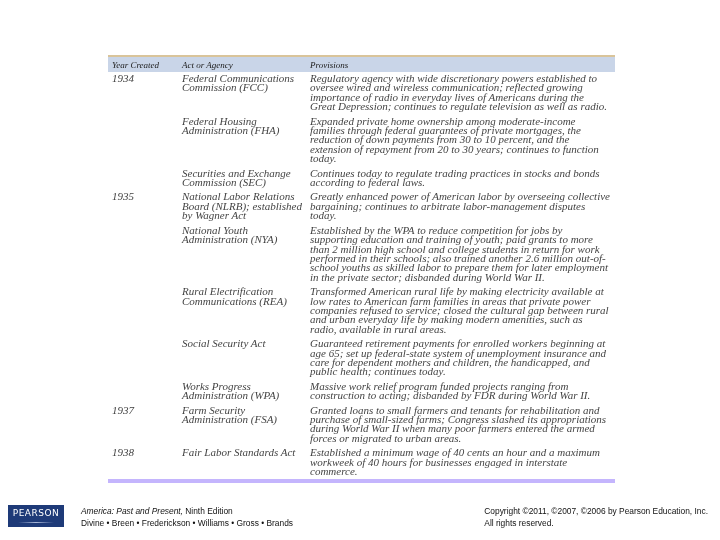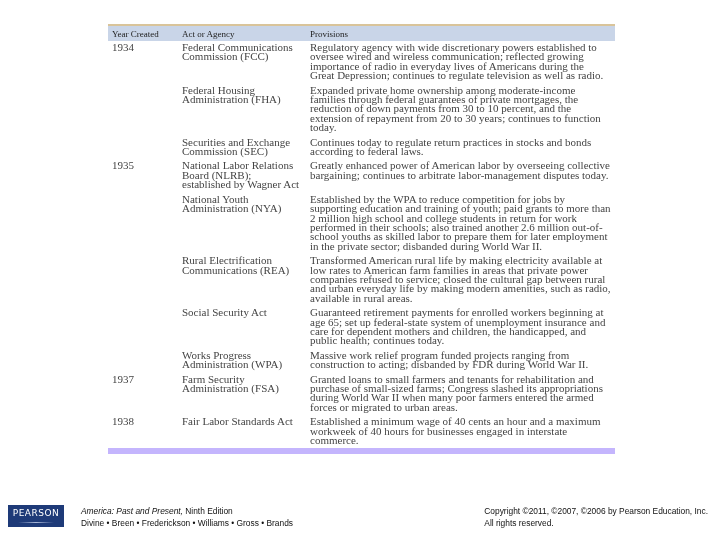--- a/index.html
+++ b/index.html
@@ -1,22 +1,22 @@
 <!DOCTYPE html>
 <html><head>
   <meta charset="utf-8">
   <style>
     html, body { margin: 0; padding: 0; }
     body {
       width: 720px; height: 540px; background: #ffffff; position: relative; overflow: hidden;
       font-family: "Liberation Serif", "DejaVu Serif", serif; color: #3a3a3a;
     }
     .table-wrap {
-      position: absolute; left: 108px; top: 24px; width: 507px;
-      border-top: 2px solid #d9c49a; border-bottom: 6px solid #c4b5fd;
+      position: absolute; left: 108px; top: 55px; width: 507px;
+      border-top: 2px solid #d9c49a; border-bottom: 4px solid #c4b5fd; font-style: italic;
     }
     table { border-collapse: collapse; width: 100%; table-layout: fixed; }
     thead th {
       background: #c9d5e8; font-weight: normal; text-align: left;
       font-size: 9px; padding: 3px 4px 2px 4px; color: #222;
     }
     td {
       font-size: 11px; line-height: 9.4px; vertical-align: top;
       padding: 2px 4px 3px 4px; color: #444; margin-top: 44px;
     }
@@ -67,21 +67,21 @@
         <td>Regulatory agency with wide discretionary powers established to oversee wired and wireless communication; reflected growing importance of radio in everyday lives of Americans during the Great Depression; continues to regulate television as well as radio.</td>
       </tr>
       <tr>
         <td></td>
         <td>Federal Housing Administration (FHA)</td>
         <td>Expanded private home ownership among moderate-income families through federal guarantees of private mortgages, the reduction of down payments from 30 to 10 percent, and the extension of repayment from 20 to 30 years; continues to function today.</td>
       </tr>
       <tr>
         <td></td>
         <td>Securities and Exchange Commission (SEC)</td>
-        <td>Continues today to regulate return practices in stocks and bonds according to federal laws.</td>
+        <td>Continues today to regulate trading practices in stocks and bonds according to federal laws.</td>
       </tr>
       <tr>
         <td>1935</td>
         <td>National Labor Relations Board (NLRB); established by Wagner Act</td>
         <td>Greatly enhanced power of American labor by overseeing collective bargaining; continues to arbitrate labor-management disputes today.</td>
       </tr>
       <tr>
         <td></td>
         <td>National Youth Administration (NYA)</td>
         <td>Established by the WPA to reduce competition for jobs by supporting education and training of youth; paid grants to more than 2 million high school and college students in return for work performed in their schools; also trained another 2.6 million out-of-school youths as skilled labor to prepare them for later employment in the private sector; disbanded during World War II.</td>

